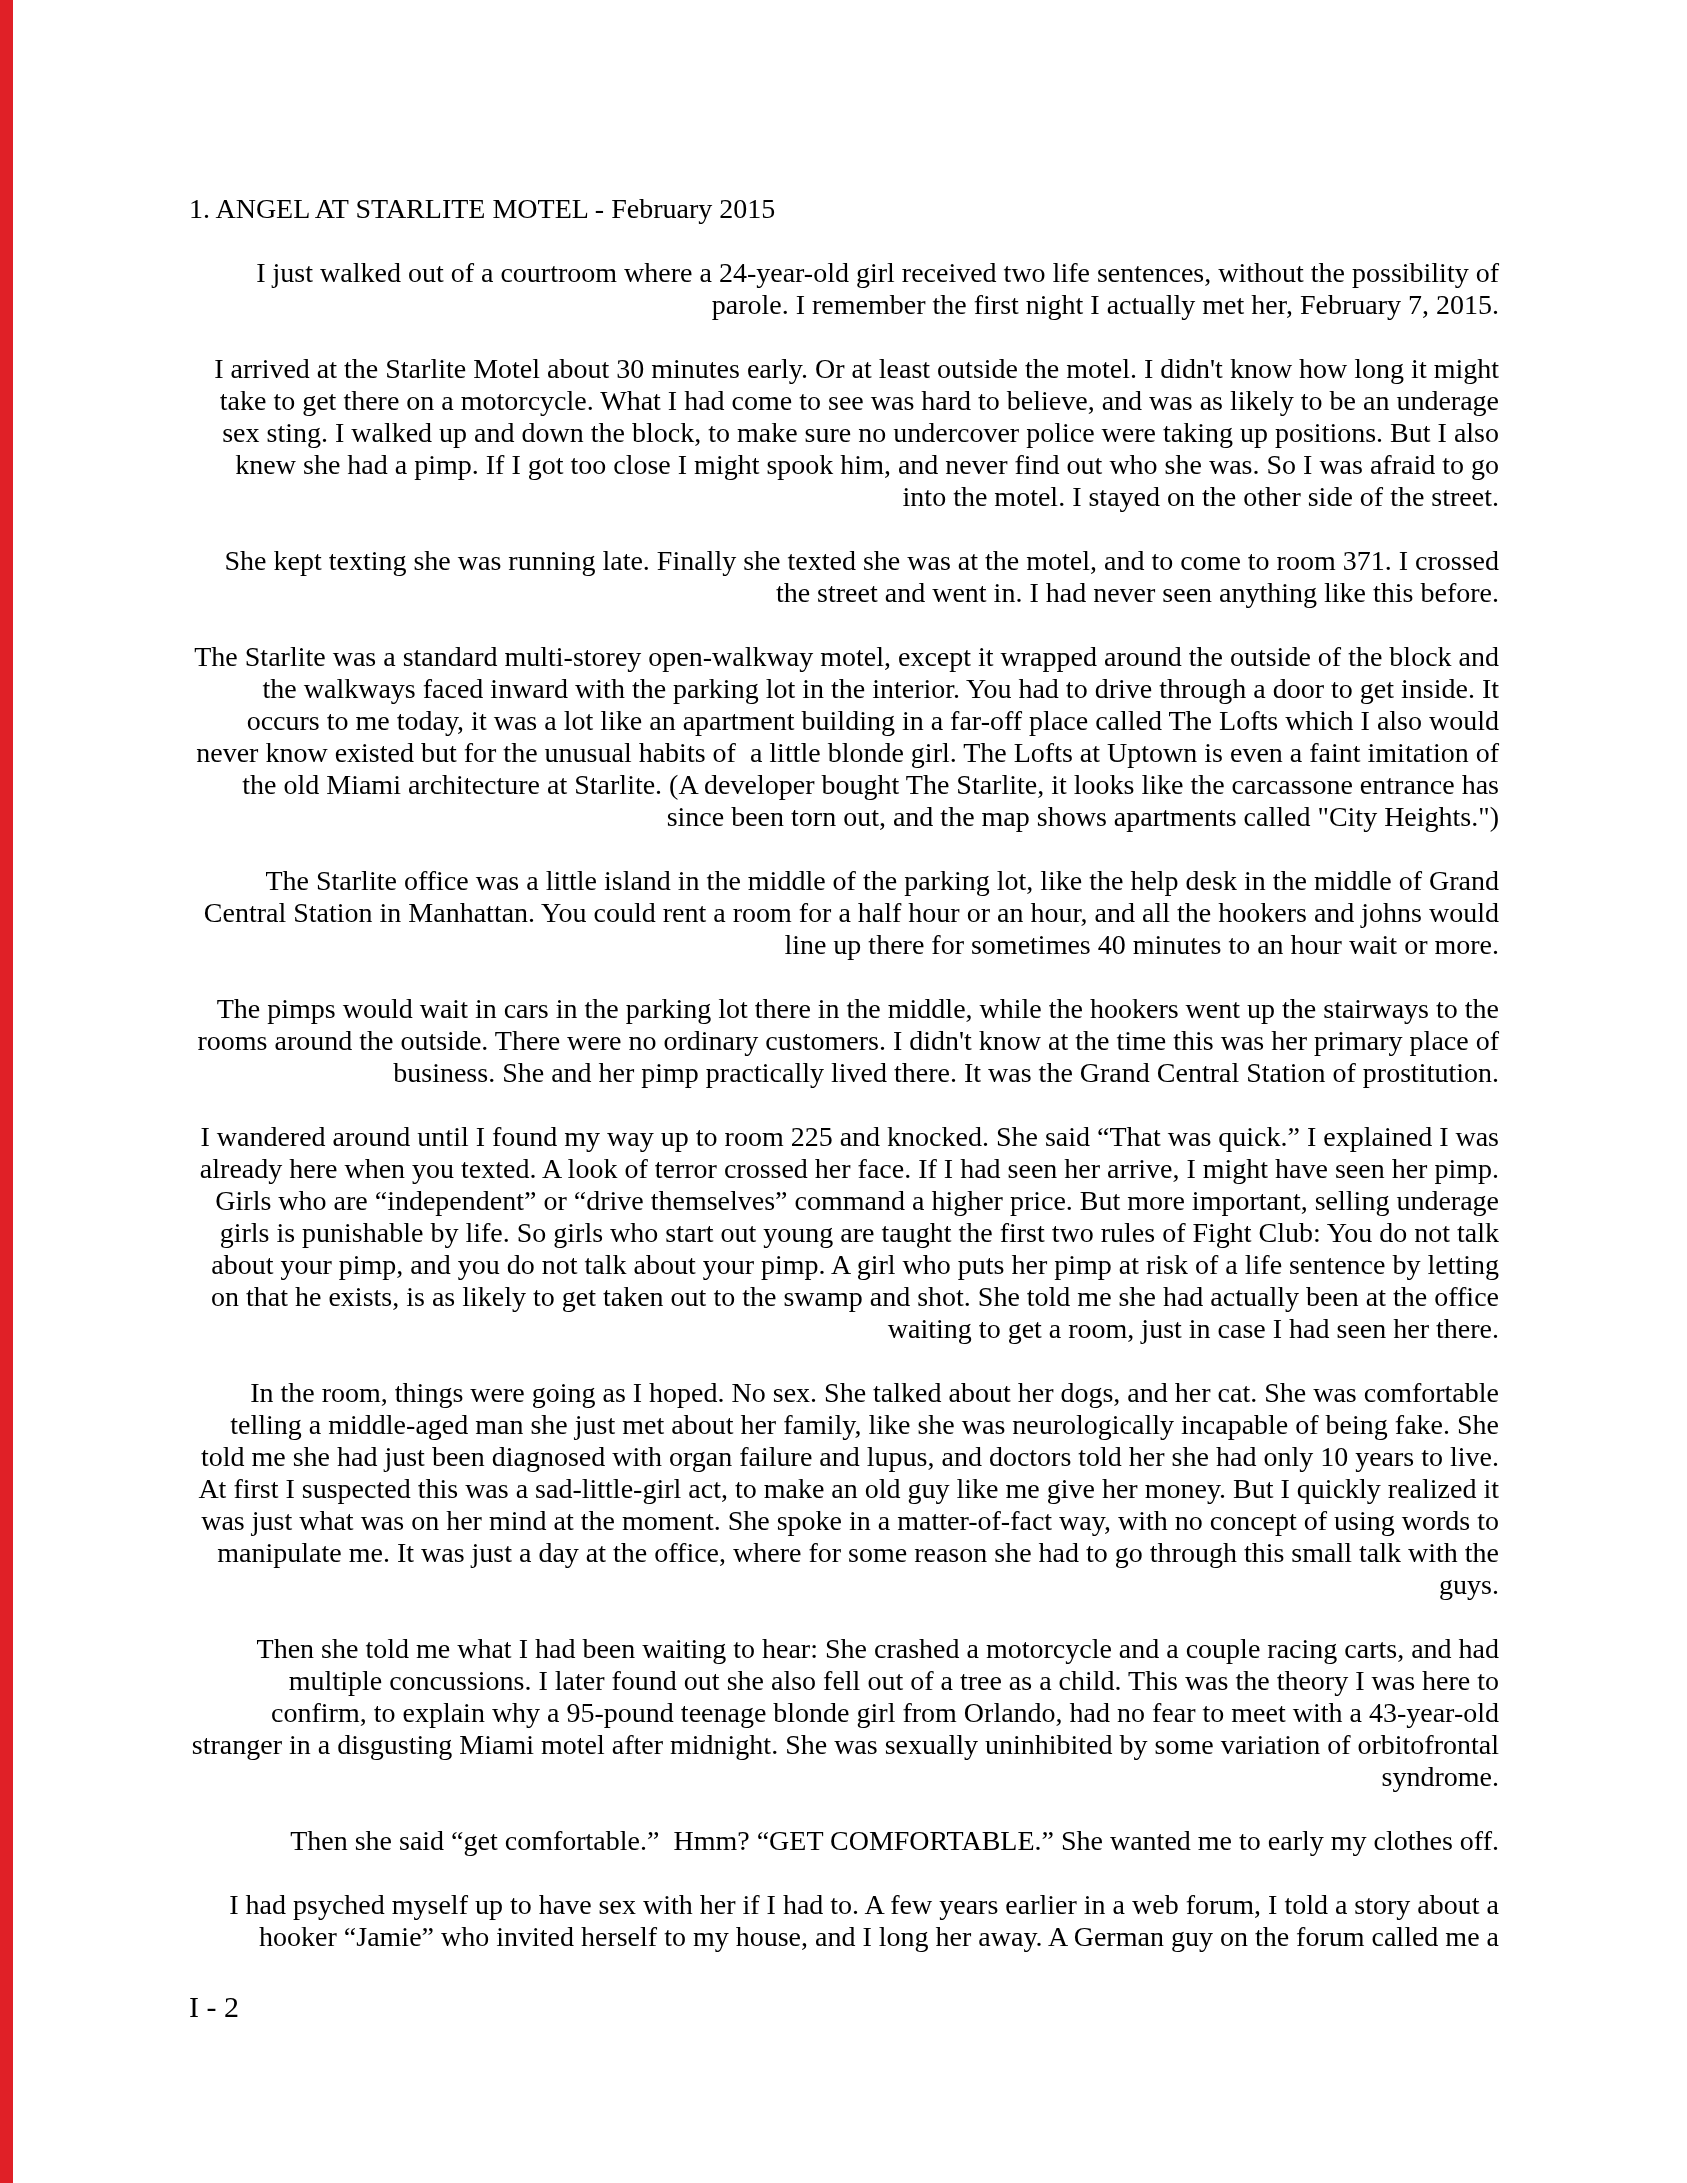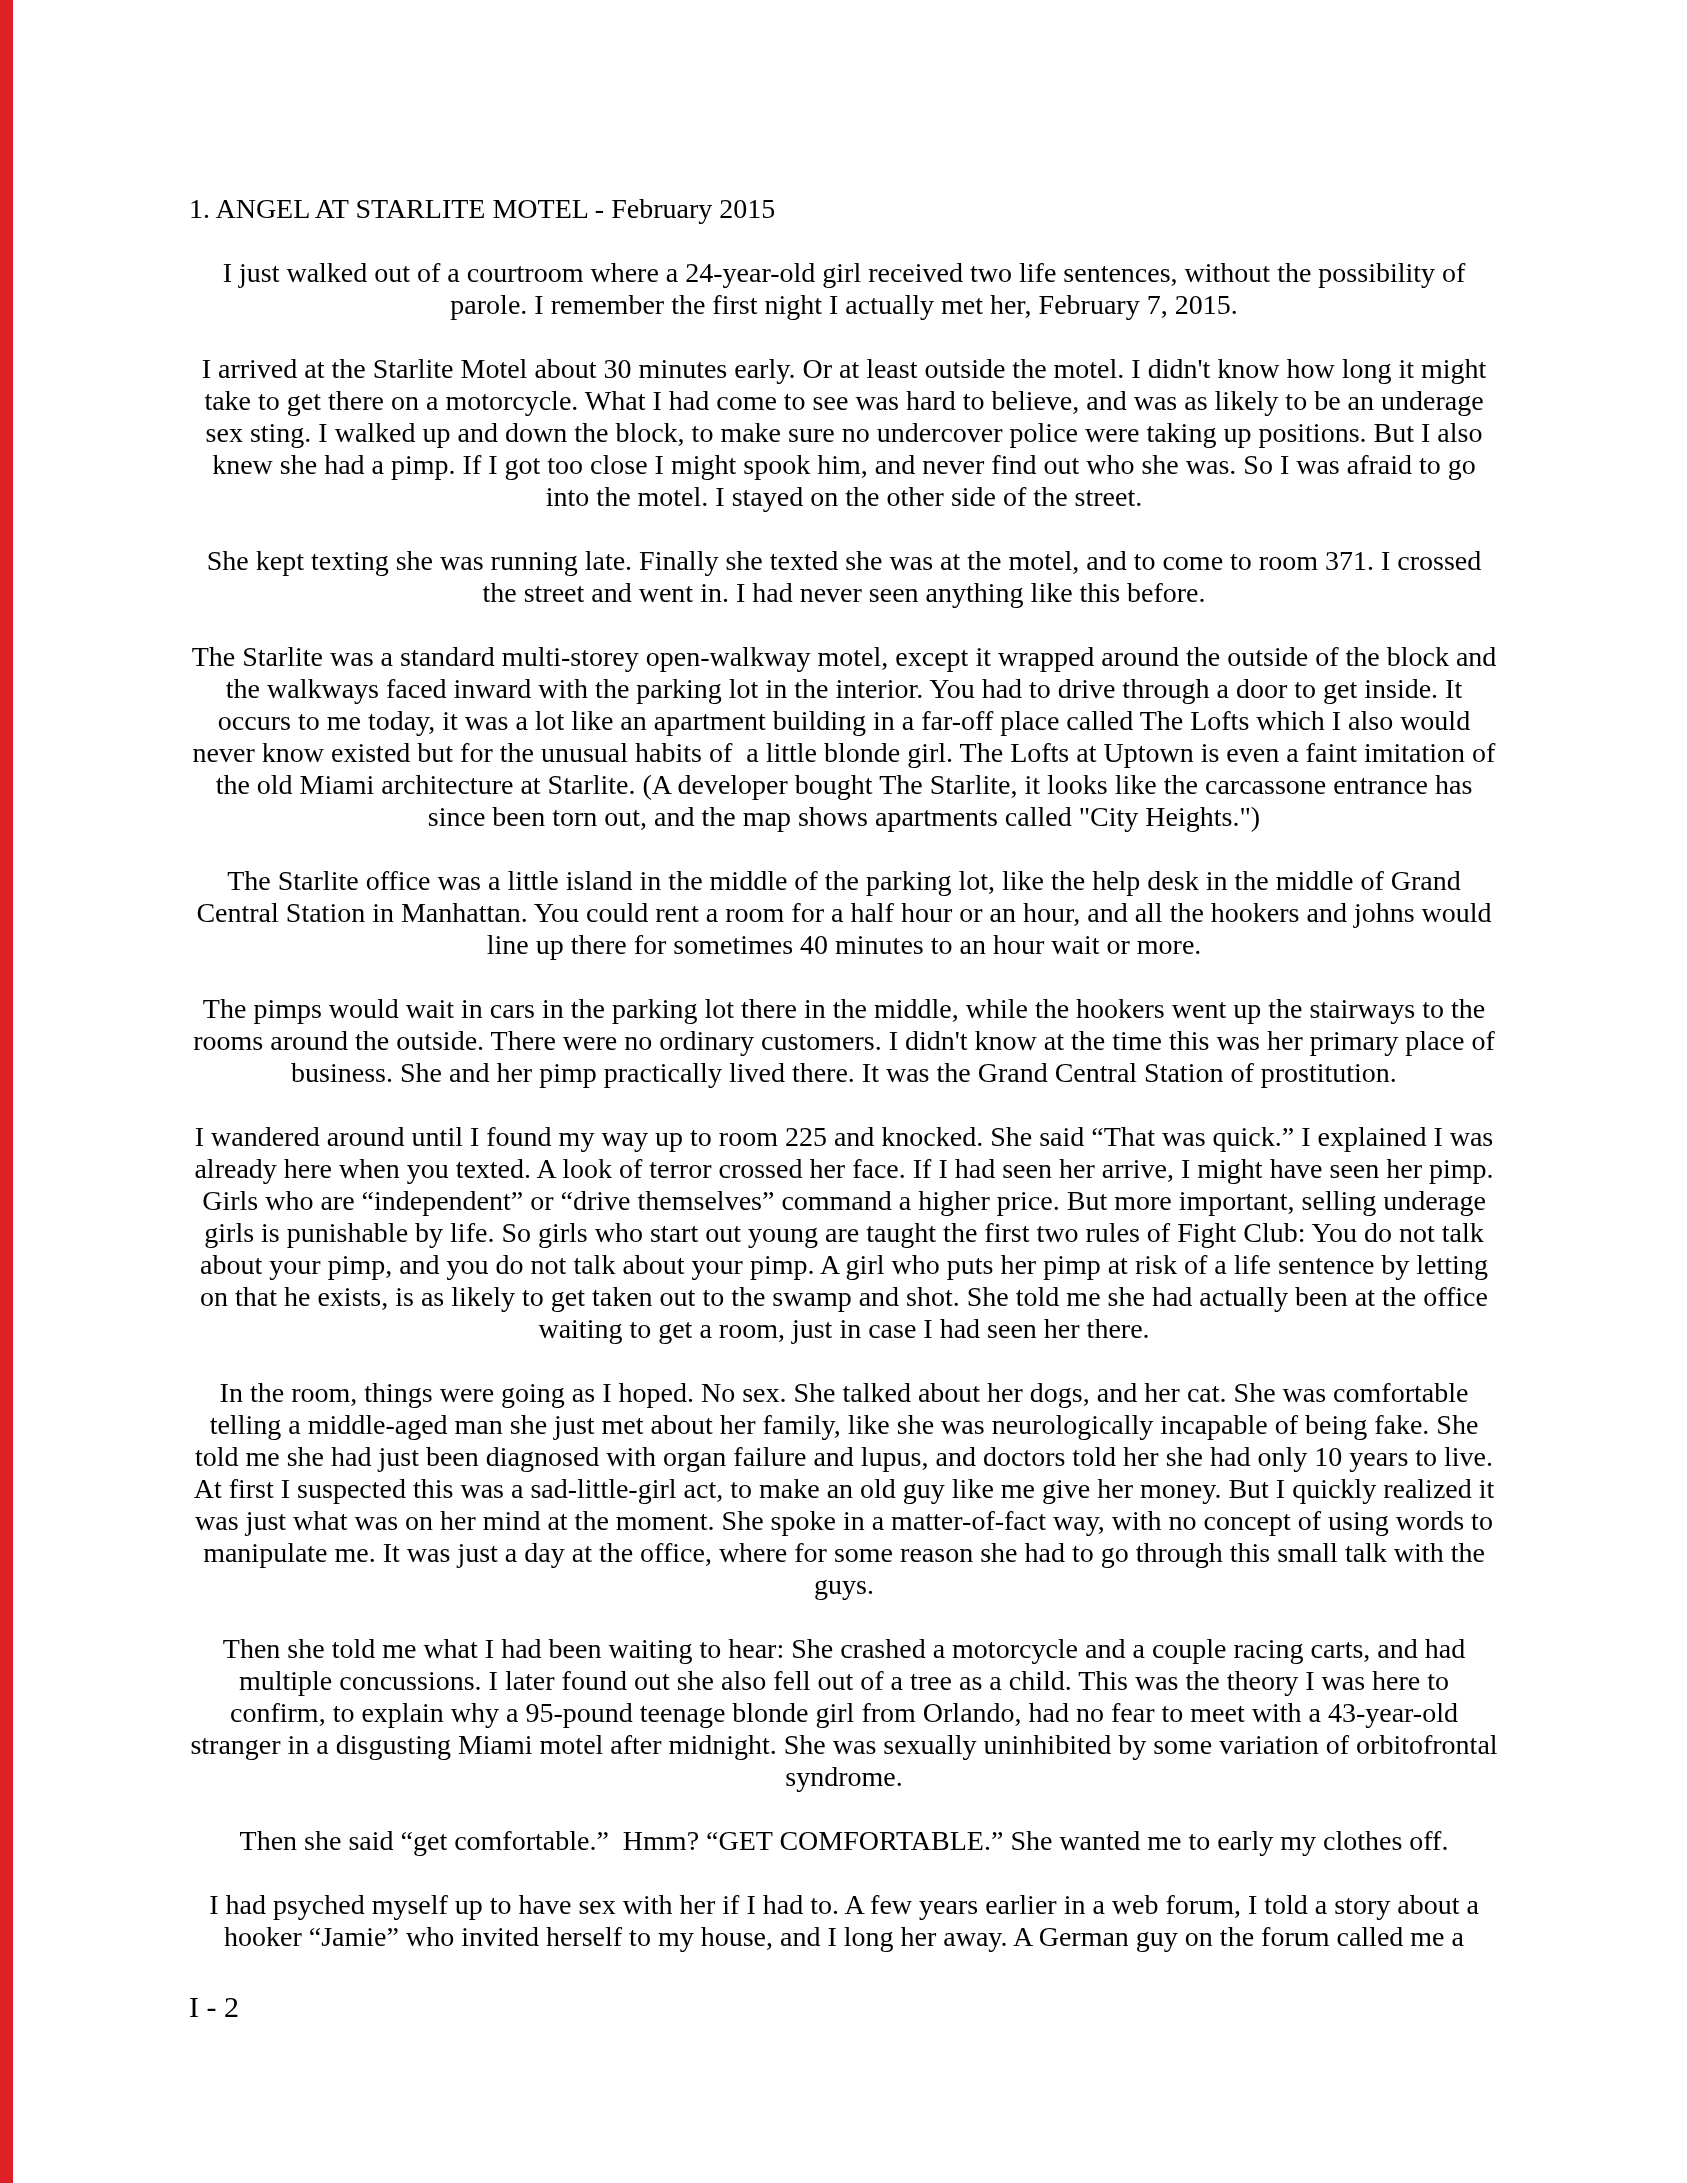--- a/index.html
+++ b/index.html
@@ -34,21 +34,21 @@
     line-height: 32px;
     font-weight: 400;
     margin: 0 0 32px 0;
     white-space: pre-wrap;
   }
   p.para {
     font-size: 28px;
     line-height: 32px;
     margin: 0 0 32px 0;
     white-space: pre-wrap;
-    text-align: center;
+    text-align: right;
   }
   .page-footer {
     position: absolute;
     left: 189px;
     top: 1988px;
     width: 1264px;
     text-align: left;
     font-size: 30px;
     line-height: 37px;
   }

